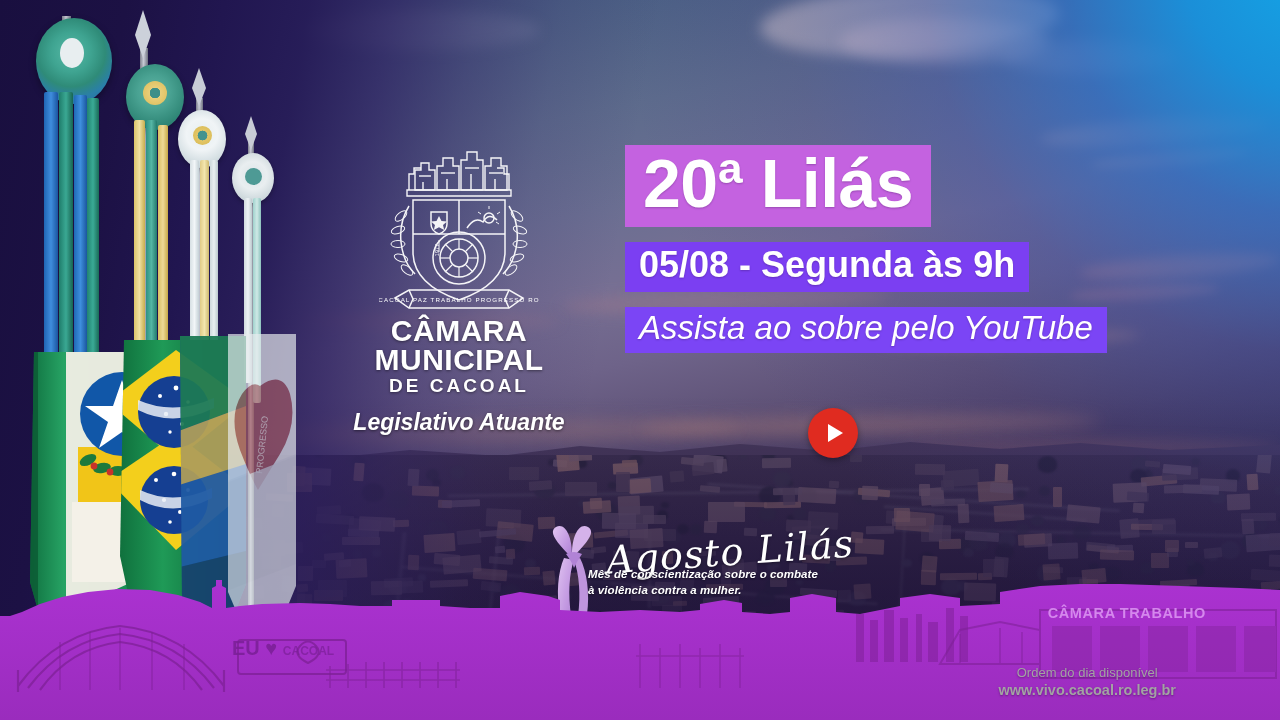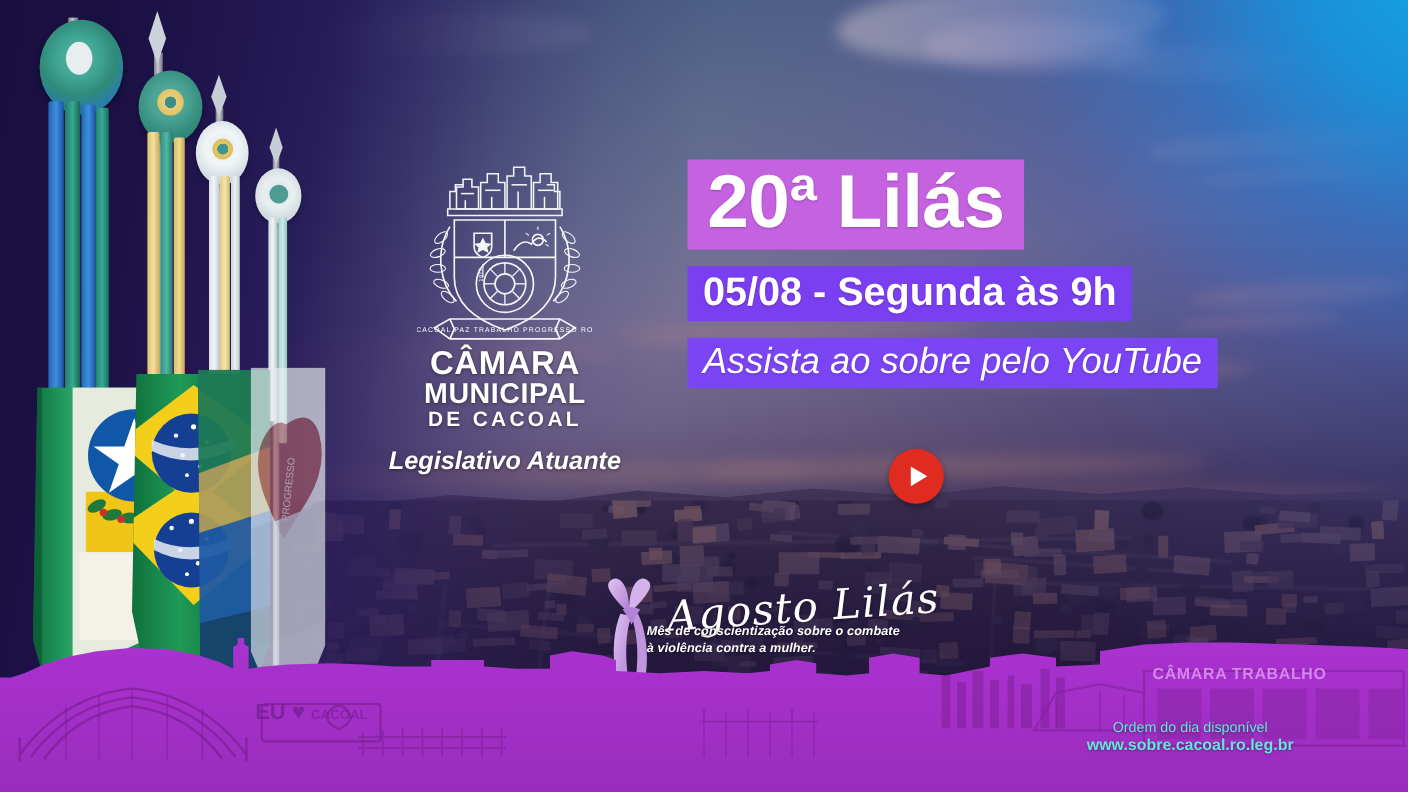--- a/index.html
+++ b/index.html
@@ -87,21 +87,21 @@
   .flagcloth{position:absolute;}
 
   
   .emblem{position:absolute;left:336px;top:148px;width:246px;height:270px;text-align:center;}
   .emblem svg{display:block;margin:0 auto;}
   .camara{
     color:#fff;font-weight:bold;letter-spacing:.5px;line-height:.98;
     text-shadow:0 1px 3px rgba(0,0,0,.45);
   }
   .camara .l1{font-size:30px;}
-  .camara .l2{font-size:26px;}
+  .camara .l2{font-size:30px;}
   .camara .l3{font-size:19px;letter-spacing:3px;margin-top:2px;}
   .legis{
     margin-top:14px;color:#fff;font-style:italic;font-weight:bold;font-size:23px;
     text-shadow:0 1px 3px rgba(0,0,0,.5);
   }
 
   
   .bands{position:absolute;left:625px;top:145px;}
   .band{display:inline-block;color:#fff;white-space:nowrap;
         text-shadow:0 1px 2px rgba(40,10,60,.28);}
@@ -144,21 +144,21 @@
   .agosto .sub{
     position:absolute;left:50px;top:46px;width:236px;color:#fff;font-size:11.5px;
     font-style:italic;line-height:1.42;font-weight:bold;letter-spacing:.1px;
     text-shadow:0 1px 2px rgba(0,0,0,.45);
   }
 
   
   .skyline{position:absolute;left:0;right:0;bottom:0;height:150px;}
   .skyline svg{display:block;width:100%;height:100%;}
   .footnote{
-    position:absolute;right:104px;bottom:32px;text-align:center;color:#5eead4;
+    position:absolute;right:104px;bottom:20px;text-align:center;color:#a3a3a3;
     text-shadow:0 1px 2px rgba(60,10,80,.5);
   }
   .footnote .l1{font-size:13px;line-height:1.35;}
   .footnote .l2{font-size:14.5px;font-weight:bold;line-height:1.3;}
 
   .camname{
     position:absolute;right:74px;bottom:99px;color:#d98ff0;font-size:14.5px;
     font-weight:bold;letter-spacing:.6px;opacity:.92;
   }
   .euc{
@@ -1122,16 +1122,16 @@
   <div class="camname">CÂMARA TRABALHO</div>
 
   <div class="euc">
     <span>EU</span>
     <span>♥</span>
     <small>CACOAL</small>
   </div>
 
   <div class="footnote">
     <div class="l1">Ordem do dia disponível</div>
-    <div class="l2">www.sobre.cacoal.ro.leg.br</div>
+    <div class="l2">www.vivo.cacoal.ro.leg.br</div>
   </div>
 
 </div>
 
 </body></html>

